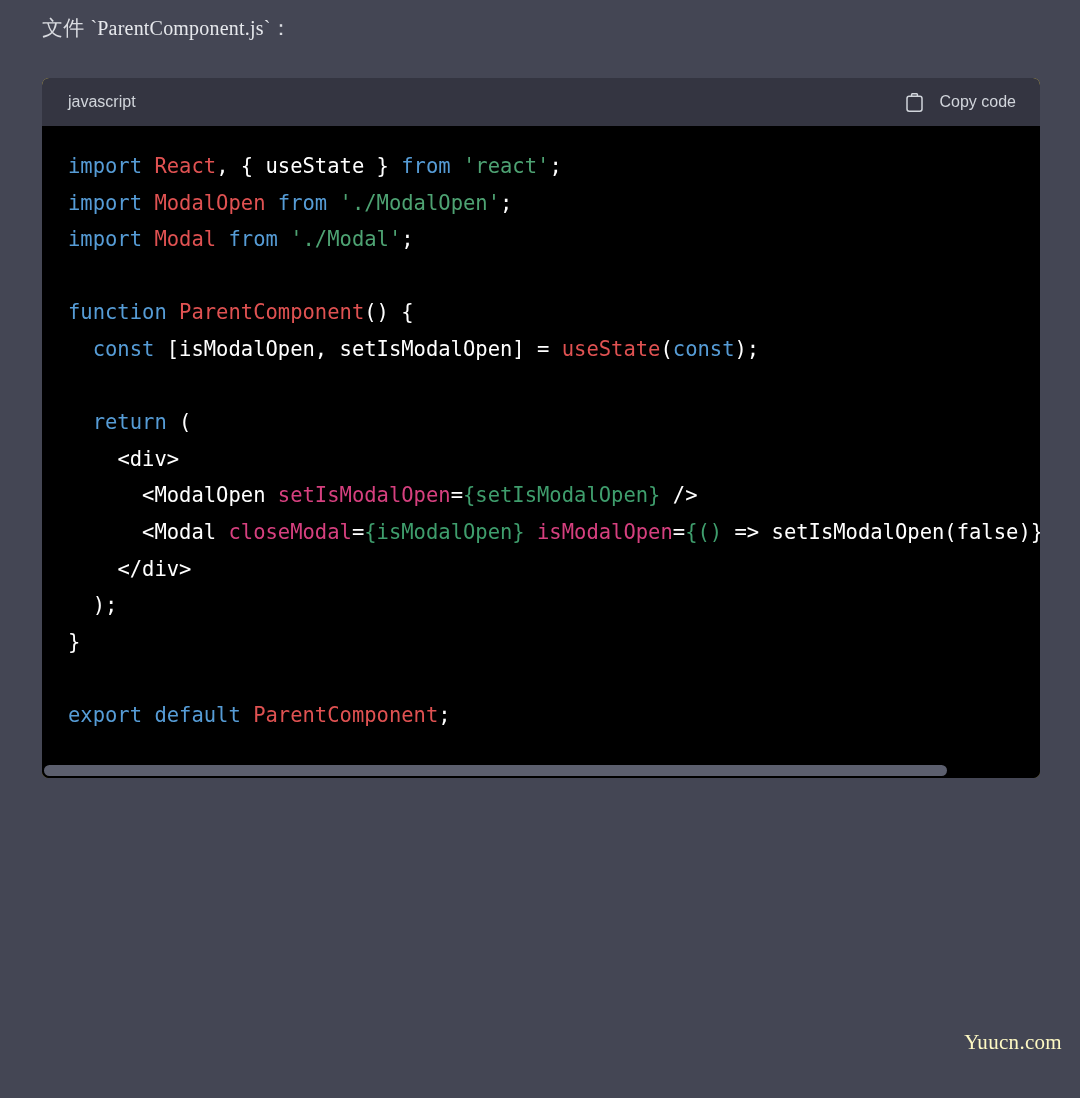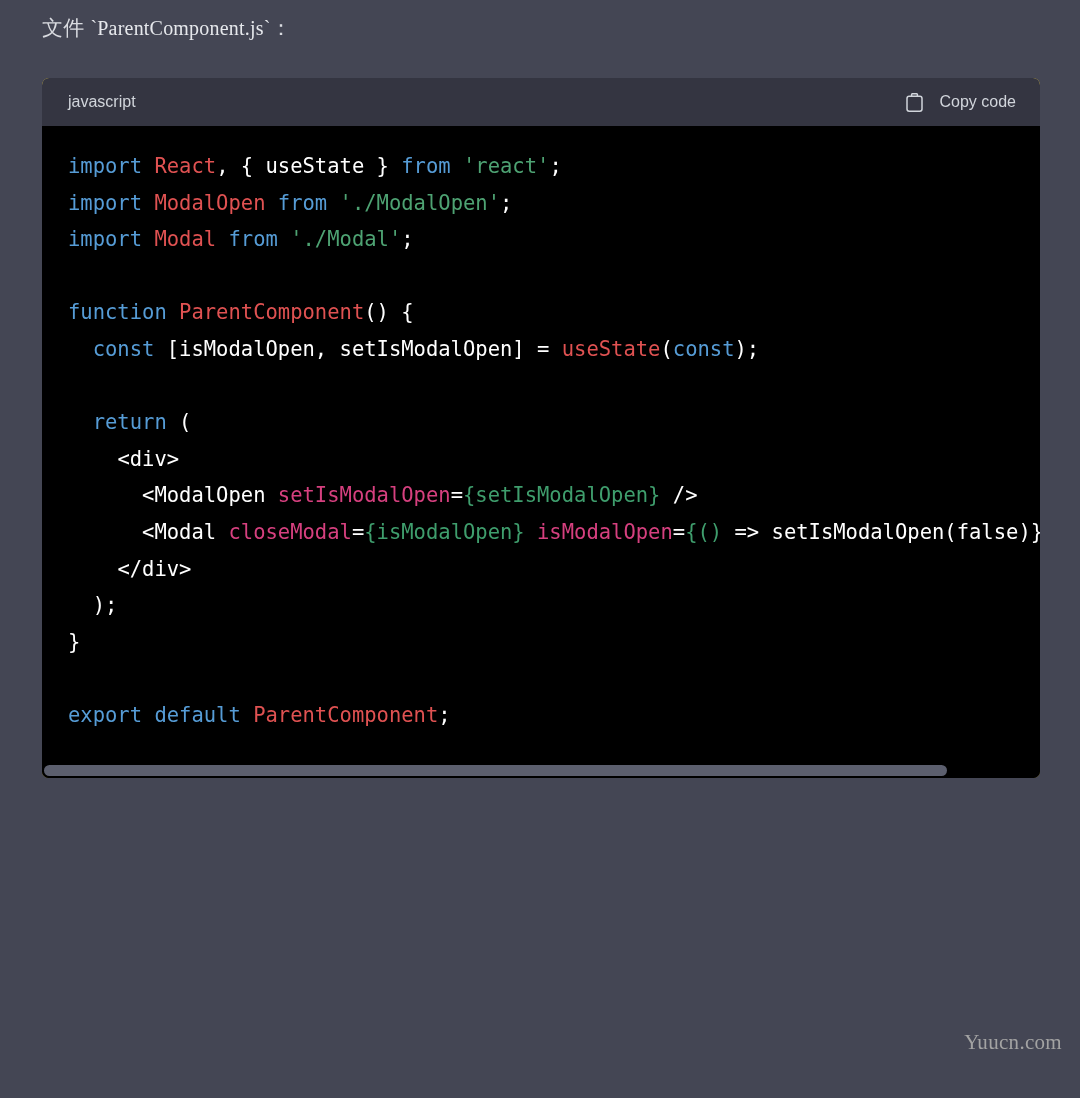--- a/index.html
+++ b/index.html
@@ -137,21 +137,21 @@
   }
   .para + .para { margin-top: 22px; }
 
   
   .watermark {
     position: absolute;
     right: 18px;
     top: 1030px;
     font-family: "Liberation Serif", "DejaVu Serif", serif;
     font-size: 21px;
-    color: #a3a3a3;
+    color: #fef9c3;
     letter-spacing: 0.3px;
     margin-left: 44px;
   }
 
   .bottom-strip {
     position: absolute;
     left: 0;
     right: 0;
     bottom: 0;
     height: 10px;

